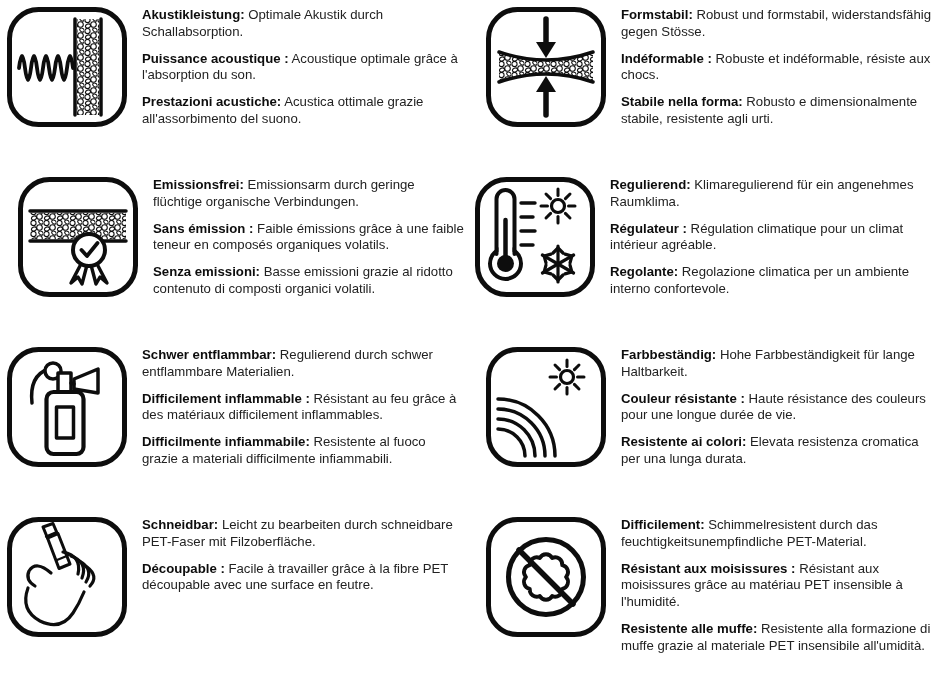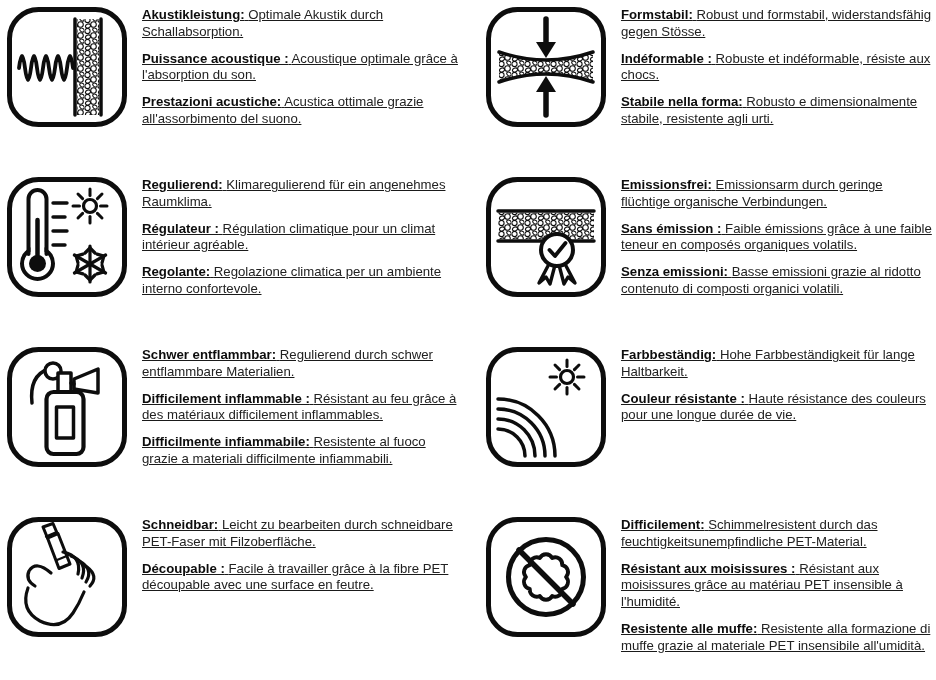--- a/index.html
+++ b/index.html
@@ -2,21 +2,21 @@
 <html><head>
 <meta charset="utf-8">
 <style>
   html,body{margin:0;padding:0;background:#ffffff;}
   body{width:936px;height:680px;overflow:hidden;font-family:"Liberation Sans",sans-serif;color:#1a1a1a;}
   .grid{display:grid;grid-template-columns:468px 468px;grid-auto-rows:170px;width:936px;}
   .cell{display:flex;align-items:flex-start;box-sizing:border-box;padding:6px 6px 0 6px;}
   .cell.right{padding-left:17px;padding-right:4px;}
   .icon-box{width:122px;height:122px;flex:0 0 122px;margin-right:14px;}
   .icon-box svg{display:block;width:122px;height:122px;}
-  .txt{flex:1;padding-top:1px;text-decoration:underline;}
+  .txt{flex:1;padding-top:1px;}
   .txt p{margin:0 0 10px 0;font-size:13.2px;line-height:1.27;color:#222222;}
   .txt b{color:#0d0d0d;font-weight:700;}
   
   .s{stroke:#0d0d0d;fill:none;stroke-linecap:round;stroke-linejoin:round;}
   .f{fill:#0d0d0d;stroke:none;}
   .w{fill:#ffffff;}
 </style>
 </head>
 <body>
 
@@ -65,20 +65,48 @@
         <line x1="61" y1="13" x2="61" y2="37" class="s" stroke-width="5.5"></line>
         <polygon points="51,36 71,36 61,52" class="f"></polygon>
         <line x1="61" y1="109" x2="61" y2="85" class="s" stroke-width="5.5"></line>
         <polygon points="51,86 71,86 61,70" class="f"></polygon>
       </svg>
     </div>
     <div class="txt">
       <p><b>Formstabil:</b> <span>Robust und formstabil, widerstandsfähig gegen Stösse.</span></p>
       <p><b>Indéformable :</b> <span>Robuste et indéformable, résiste aux chocs.</span></p>
       <p><b>Stabile nella forma:</b> <span>Robusto e dimensionalmente stabile, resistente agli urti.</span></p>
+    </div>
+  </section>
+
+  <section class="cell right">
+    <div class="icon-box">
+      <svg viewBox="0 0 122 122">
+        <defs>
+          <pattern id="sc4" width="13" height="11" patternUnits="userSpaceOnUse">
+            <circle cx="3.5" cy="3" r="2.6" class="s" stroke-width="1.1"></circle>
+            <circle cx="9.5" cy="7.5" r="2.8" class="s" stroke-width="1.1"></circle>
+            <ellipse cx="4" cy="9" rx="2.6" ry="1.9" class="s" stroke-width="1.1" transform="rotate(-25 4 9)"></ellipse>
+            <ellipse cx="11" cy="2" rx="2.4" ry="1.8" class="s" stroke-width="1.1" transform="rotate(40 11 2)"></ellipse>
+          </pattern>
+        </defs>
+        <rect x="3.5" y="3.5" width="115" height="115" rx="29" class="s" stroke-width="5"></rect>
+        <rect x="13" y="36.8" width="96" height="26.5" fill="url(#sc4)"></rect>
+        <line x1="13" y1="35" x2="109" y2="35" class="s" stroke-width="3.5"></line>
+        <line x1="13" y1="65" x2="109" y2="65" class="s" stroke-width="3.5"></line>
+        <path d="M64,88 L54,107 L61,101 L65,108 L70,89 Z" class="s w" stroke-width="3.4"></path>
+        <path d="M80,88 L90,107 L83,101 L79,108 L74,89 Z" class="s w" stroke-width="3.4"></path>
+        <circle cx="72" cy="74" r="16" class="s w" stroke-width="4"></circle>
+        <path d="M64.5,74 L70,80 L80.5,67" class="s" stroke-width="3.8"></path>
+      </svg>
+    </div>
+    <div class="txt">
+      <p><b>Emissionsfrei:</b> <span>Emissionsarm durch geringe flüchtige organische Verbindungen.</span></p>
+      <p><b>Sans émission :</b> <span>Faible émissions grâce à une faible teneur en composés organiques volatils.</span></p>
+      <p><b>Senza emissioni:</b> <span>Basse emissioni grazie al ridotto contenuto di composti organici volatili.</span></p>
     </div>
   </section>
 
   <section class="cell">
     <div class="icon-box">
       <svg viewBox="0 0 122 122">
         <defs>
           <g id="arm3">
             <line x1="84" y1="88" x2="84" y2="70" class="s" stroke-width="3.2"></line>
             <path d="M79,77 L84,72 L89,77" class="s" stroke-width="3.2"></path>
@@ -113,48 +141,20 @@
         <use href="#arm3" transform="rotate(300 84 88)"></use>
       </svg>
     </div>
     <div class="txt">
       <p><b>Regulierend:</b> <span>Klimaregulierend für ein angenehmes Raumklima.</span></p>
       <p><b>Régulateur :</b> <span>Régulation climatique pour un climat intérieur agréable.</span></p>
       <p><b>Regolante:</b> <span>Regolazione climatica per un ambiente interno confortevole.</span></p>
     </div>
   </section>
 
-  <section class="cell right">
-    <div class="icon-box">
-      <svg viewBox="0 0 122 122">
-        <defs>
-          <pattern id="sc4" width="13" height="11" patternUnits="userSpaceOnUse">
-            <circle cx="3.5" cy="3" r="2.6" class="s" stroke-width="1.1"></circle>
-            <circle cx="9.5" cy="7.5" r="2.8" class="s" stroke-width="1.1"></circle>
-            <ellipse cx="4" cy="9" rx="2.6" ry="1.9" class="s" stroke-width="1.1" transform="rotate(-25 4 9)"></ellipse>
-            <ellipse cx="11" cy="2" rx="2.4" ry="1.8" class="s" stroke-width="1.1" transform="rotate(40 11 2)"></ellipse>
-          </pattern>
-        </defs>
-        <rect x="3.5" y="3.5" width="115" height="115" rx="29" class="s" stroke-width="5"></rect>
-        <rect x="13" y="36.8" width="96" height="26.5" fill="url(#sc4)"></rect>
-        <line x1="13" y1="35" x2="109" y2="35" class="s" stroke-width="3.5"></line>
-        <line x1="13" y1="65" x2="109" y2="65" class="s" stroke-width="3.5"></line>
-        <path d="M64,88 L54,107 L61,101 L65,108 L70,89 Z" class="s w" stroke-width="3.4"></path>
-        <path d="M80,88 L90,107 L83,101 L79,108 L74,89 Z" class="s w" stroke-width="3.4"></path>
-        <circle cx="72" cy="74" r="16" class="s w" stroke-width="4"></circle>
-        <path d="M64.5,74 L70,80 L80.5,67" class="s" stroke-width="3.8"></path>
-      </svg>
-    </div>
-    <div class="txt">
-      <p><b>Emissionsfrei:</b> <span>Emissionsarm durch geringe flüchtige organische Verbindungen.</span></p>
-      <p><b>Sans émission :</b> <span>Faible émissions grâce à une faible teneur en composés organiques volatils.</span></p>
-      <p><b>Senza emissioni:</b> <span>Basse emissioni grazie al ridotto contenuto di composti organici volatili.</span></p>
-    </div>
-  </section>
-
   <section class="cell">
     <div class="icon-box">
       <svg viewBox="0 0 122 122">
         <rect x="3.5" y="3.5" width="115" height="115" rx="29" class="s" stroke-width="5"></rect>
         <path d="M42,23 Q23,30 26,57" class="s" stroke-width="3.5"></path>
         <circle cx="47" cy="25" r="8" class="s w" stroke-width="3.5"></circle>
         <rect x="52" y="27" width="13" height="19" class="s w" stroke-width="3.5"></rect>
         <polygon points="68,33 92,23 92,47 68,43" class="s w" stroke-width="3.5"></polygon>
         <line x1="65" y1="37" x2="68" y2="38" class="s" stroke-width="3.5"></line>
         <rect x="40.5" y="46" width="37" height="62" rx="7" class="s w" stroke-width="4.2"></rect>
@@ -187,20 +187,21 @@
           <path d="M13,53 A57,57 0 0 1 70,110"></path>
           <path d="M13,63 A47,47 0 0 1 60,110"></path>
           <path d="M13,73 A37,37 0 0 1 50,110"></path>
           <path d="M13,83 A27,27 0 0 1 40,110"></path>
         </g>
       </svg>
     </div>
     <div class="txt">
       <p><b>Farbbeständig:</b> <span>Hohe Farbbeständigkeit für lange Haltbarkeit.</span></p>
       <p><b>Couleur résistante :</b> <span>Haute résistance des couleurs pour une longue durée de vie.</span></p>
+      <p><b>Resistente ai colori:</b> <span>Elevata resistenza cromatica per una lunga durata.</span></p>
     </div>
   </section>
 
   <section class="cell">
     <div class="icon-box">
       <svg viewBox="0 0 122 122">
         <rect x="3.5" y="3.5" width="115" height="115" rx="29" class="s" stroke-width="5"></rect>
         <polygon points="37,11 47,7.5 51.5,18 41.5,22" class="s w" stroke-width="3"></polygon>
         <line x1="40" y1="20.5" x2="49.5" y2="16.5" class="s" stroke-width="2.2"></line>
         <polygon points="41.5,22 52,17.5 64,48 53,52.5" class="s w" stroke-width="3"></polygon>

